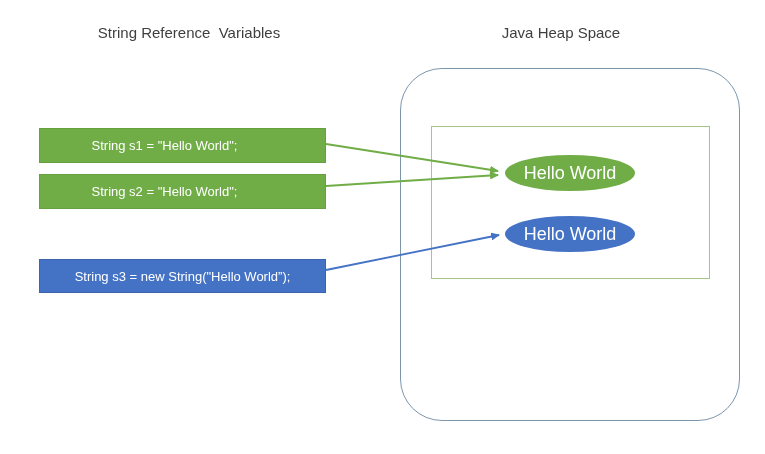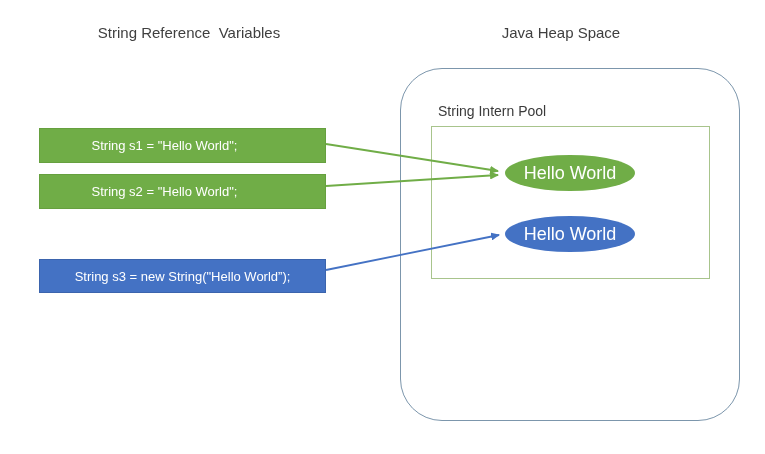--- a/index.html
+++ b/index.html
@@ -113,21 +113,20 @@
   <div class="ref-box green box-s2">
     <span>String s2 = "Hello World";</span>
   </div>
 
   <div class="ref-box blue box-s3">
     <span>String s3 = new String("Hello World”);</span>
   </div>
 
   <div class="heap-rect"></div>
 
-  <div class="pool-label">String Intern Pool</div>
 
   <div class="pool-rect"></div>
 
   <div class="str-ellipse ellipse-interned">
     <span>Hello World</span>
   </div>
 
   <div class="str-ellipse ellipse-heap">
     <span>Hello World</span>
   </div>

